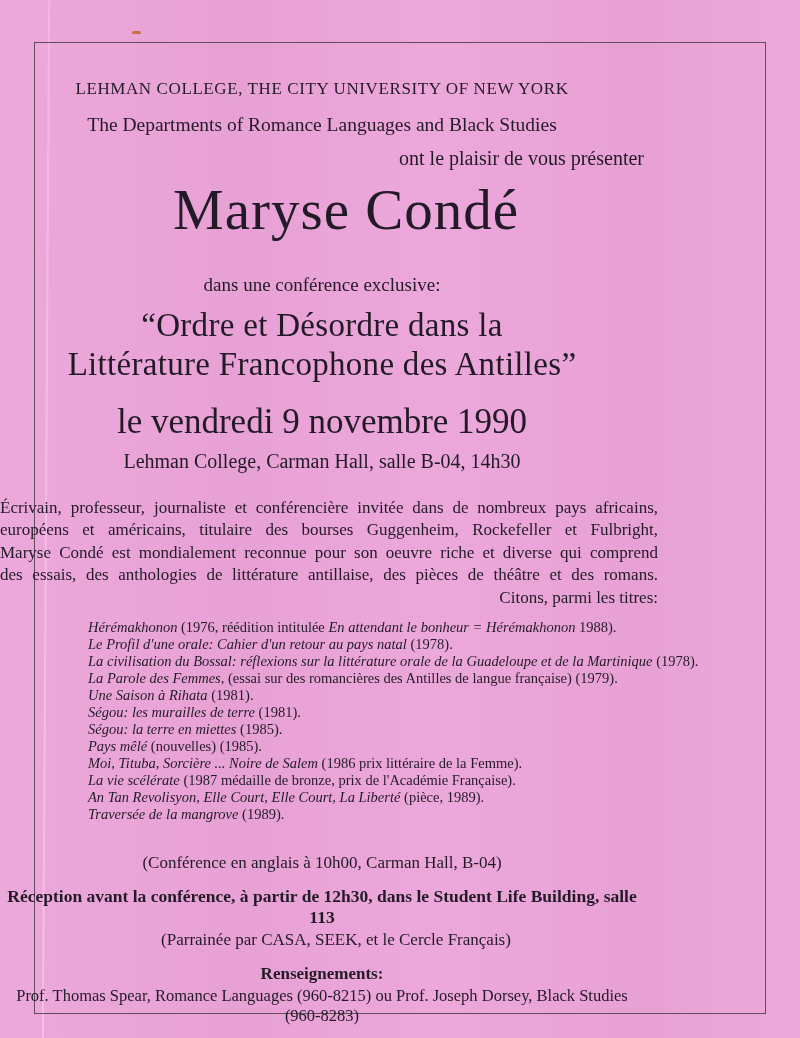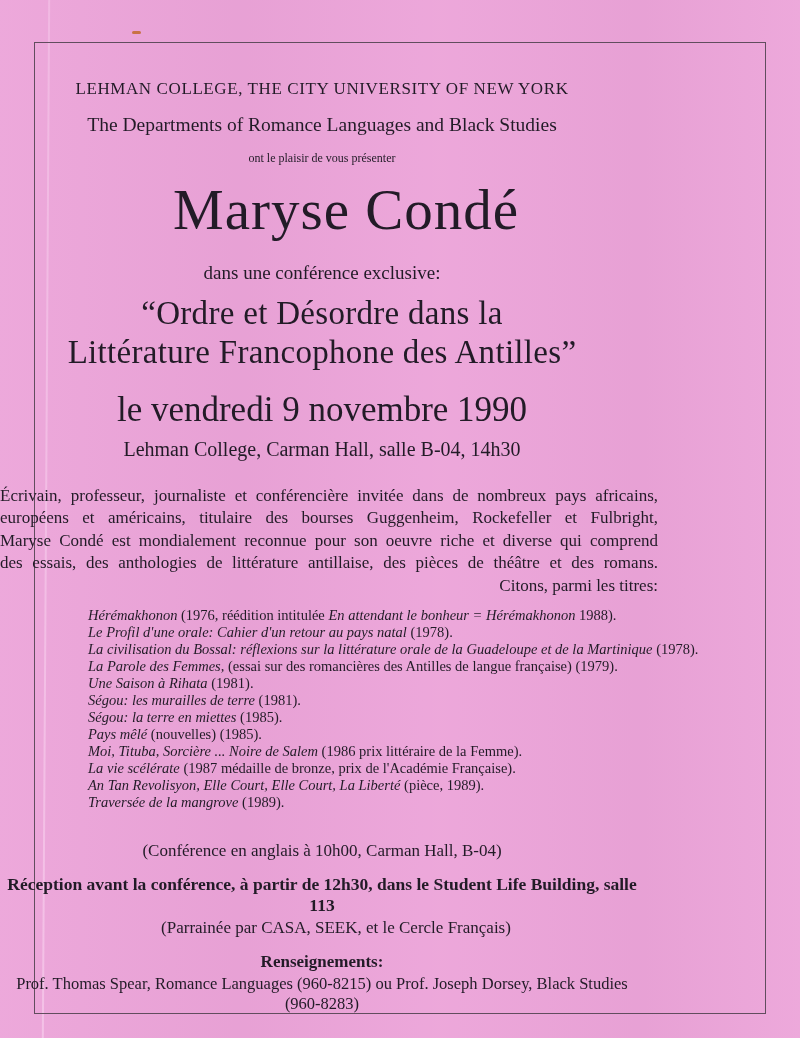--- a/index.html
+++ b/index.html
@@ -38,23 +38,23 @@
     width: 9px; height: 3px;
     border-radius: 2px;
     background: #c26a2c;
     opacity: 0.85;
   }
   .content { position: absolute; left: 0; top: 0; width: 644px; }
 
   .c { text-align: center; }
   .hdr1 { margin-top: 79px; font-size: 17px; line-height: 20px; letter-spacing: 0.6px; }
   .hdr2 { margin-top: 15px; font-size: 19.5px; line-height: 22px; }
-  .hdr3 { margin-top: 12px; font-size: 12px; line-height: 21px; }
+  .hdr3 { margin-top: 12px; font-size: 20px; line-height: 21px; text-align: right; }
   .speaker { margin-top: 8px; font-size: 57px; line-height: 66px; letter-spacing: 1px; padding-left: 48px; }
-  .sub { margin-top: 18px; font-size: 19px; line-height: 23px; }
+  .sub { margin-top: 30px; font-size: 19px; line-height: 23px; }
   .quote { margin-top: 10px; font-size: 33px; line-height: 39px; letter-spacing: 0.3px; }
   .date { margin-top: 17px; font-size: 35px; line-height: 41px; }
   .venue { margin-top: 7px; font-size: 20px; line-height: 24px; }
 
   .bio {
     width: 658px; margin: 24px auto 0 auto;
     font-size: 17px; line-height: 22.4px;
   }
   .bio-line { text-align: right; }
   .bio-line.just { text-align: justify; text-align-last: justify; }

